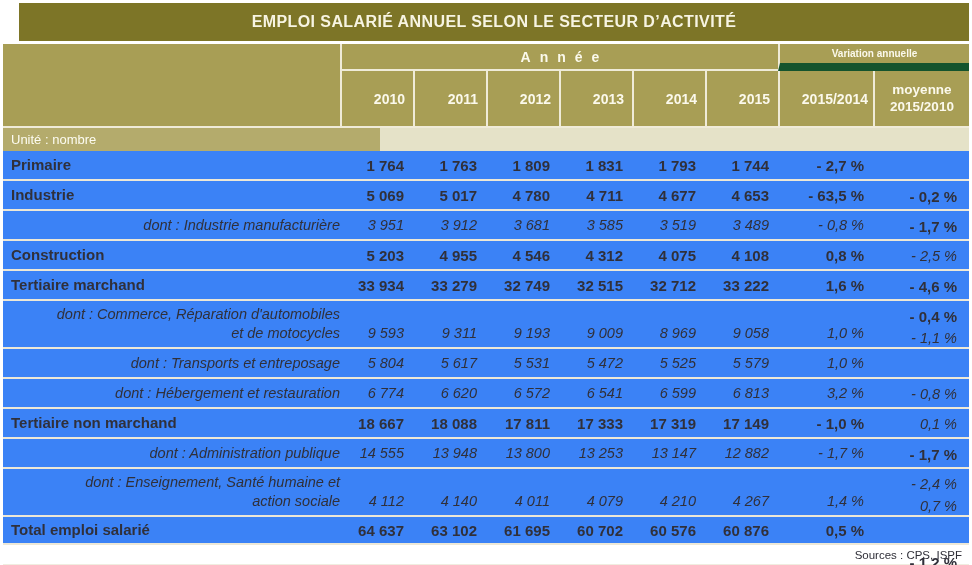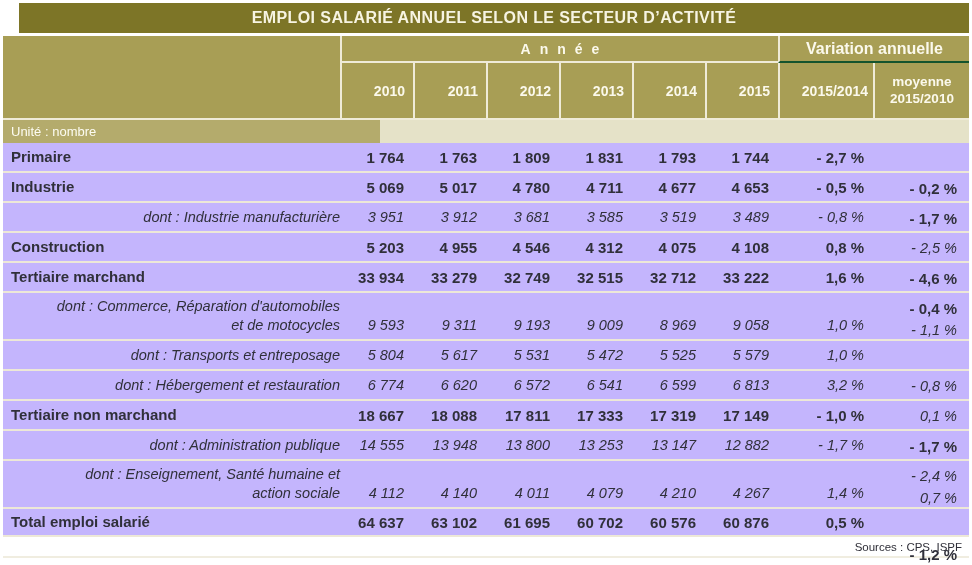--- a/index.html
+++ b/index.html
@@ -4,39 +4,39 @@
 <style>
   * { margin:0; box-sizing:border-box; }
   body { background:#ffffff; }
   .page {
     width:972px; height:565px; background:#ffffff;
     padding:3px 3px 0 3px;
     font-family:"Liberation Sans", sans-serif;
     color:#30303A;
   }
   .title-bar {
-    height:30px; background:#7D7527; color:#F7F4E2;
+    height:38px; background:#7D7527; color:#F7F4E2;
     display:flex; align-items:center; justify-content:center;
     font-weight:bold; font-size:16px; letter-spacing:.4px;
     margin-bottom:3px;
     margin-left:16px;
   }
   
   .thead { background:#A89E55; color:#FBF9EC; font-weight:bold; border-bottom:2px solid #EFEBD8;}
   .h-row1 { display:flex; height:27px; }
   .h-row2 { display:flex; height:55px; }
   .h-spacer { width:337px; }
   .h-annee {
     width:438px; border-left:2px solid #EFEBD8; border-bottom:2px solid #EFEBD8;
     display:flex; align-items:center; justify-content:center;
     font-size:14px; letter-spacing:9px; padding-left:9px;
   }
   .h-variation {
-    flex:1; border-left:2px solid #EFEBD8; border-bottom:2px solid #14532d;
-    display:flex; align-items:center; justify-content:center; font-size:16px;
+    flex:1; border-left:2px solid #EFEBD8; border-bottom:8px solid #14532d;
+    display:flex; align-items:center; justify-content:center; font-size:10px;
   }
   .h-years { display:flex; width:438px; }
   .h-year {
     width:73px; border-left:2px solid #EFEBD8;
     display:flex; align-items:center; justify-content:flex-end;
     padding-right:8px; font-size:14px;
   }
   .h-var1 {
     width:95px; border-left:2px solid #EFEBD8;
     display:flex; align-items:center; justify-content:flex-end;
@@ -48,21 +48,21 @@
     font-size:13.5px; line-height:1.2; text-align:center;
   }
   
   .unit-band { display:flex; height:23px; }
   .unit-cell {
     width:377px; background:#B4AB6C; color:#FDFCF2;
     display:flex; align-items:center; padding-left:8px; font-size:13px;
   }
   .unit-rest { flex:1; background:#E5E2C8; }
   
-  .row { display:flex; height:30px; border-bottom:2px solid #EDE8D7; background:#c4b5fd; }
+  .row { display:flex; height:30px; border-bottom:2px solid #EDE8D7; background:#3b82f6; }
   .row.two { height:48px; }
   .row.total { height:28px; }
   .cell-label {
     width:337px; padding-left:8px;
     display:flex; flex-direction:column; justify-content:center;
     font-size:15px; line-height:1.3;
   }
   .row.main .cell-label, .row.total .cell-label { font-weight:bold; }
   .row.sub .cell-label { padding-left:42px; font-style:italic; font-size:14.5px;align-items:flex-end; }
   .row.sub .cell-label .l2 { padding-left:75px; }
@@ -136,21 +136,21 @@
       <div class="row main">
         <div class="cell-label">
           <div>Industrie</div>
         </div>
         <div class="val c0">5 069</div>
         <div class="val c1">5 017</div>
         <div class="val c2">4 780</div>
         <div class="val c3">4 711</div>
         <div class="val c4">4 677</div>
         <div class="val c5">4 653</div>
-        <div class="val c6">- 0,5 %</div>
+        <div class="val c6">- 63,5 %</div>
         <div class="val c7">- 1,7 %</div>
       </div>
       <div class="row sub">
         <div class="cell-label">
           <div>dont : Industrie manufacturière</div>
         </div>
         <div class="val c0">3 951</div>
         <div class="val c1">3 912</div>
         <div class="val c2">3 681</div>
         <div class="val c3">3 585</div>

